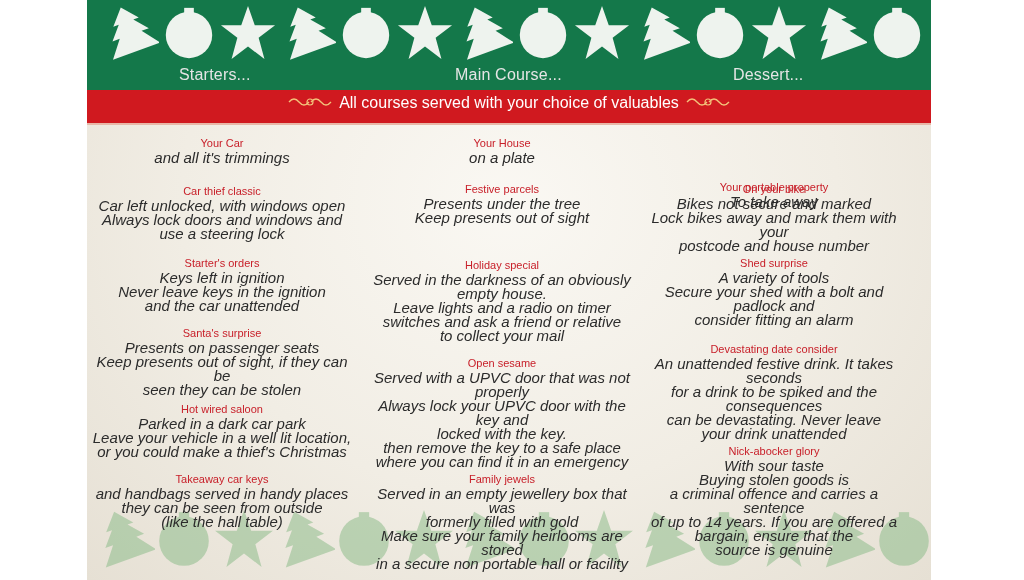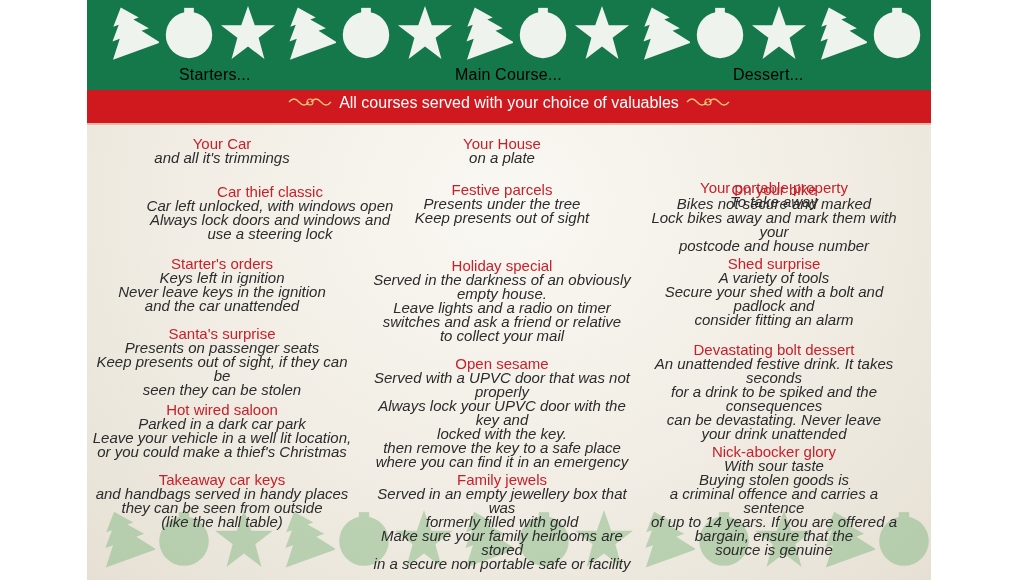--- a/index.html
+++ b/index.html
@@ -3,26 +3,26 @@
 <meta charset="utf-8">
 <style>
   html, body { margin:0; padding:0; background:#ffffff; }
   body { width:1024px; height:580px; position:relative; overflow:hidden; font-family:"Liberation Sans", "DejaVu Sans", sans-serif; }
   .poster { position:absolute; left:87px; top:0; width:844px; height:580px; overflow:hidden;
     background: radial-gradient(ellipse at 50% 35%, #faf8f3 0%, #f1ede4 55%, #e6e0d4 100%); }
   .green-band { position:absolute; left:0; top:0; width:844px; height:90px; background:#14784a; }
   .red-band { position:absolute; left:0; top:90px; width:844px; height:33px; background:#d0191f; border-bottom:2px solid #e8b8a8; }
   .deco-row { position:absolute; left:0; top:4px; width:844px; height:62px; }
   .deco-row svg, .foot-deco svg { position:absolute; }
-  .course-label { position:absolute; top:66px; font-size:16px; color:#000000; letter-spacing:0.2px; }
+  .course-label { position:absolute; top:66px; font-size:16px; color:#e5e5e5; letter-spacing:0.2px; }
   .banner-text { position:absolute; left:0; top:94px; width:844px; text-align:center; font-size:16px; color:#ffffff; }
   .flourish { display:inline-block; vertical-align:middle; margin:0 6px; color:#f2c27a; }
   .col { position:absolute; top:136px; width:270px; text-align:center; }
   .item { position:absolute; left:0; width:270px; text-align:center; }
-  .item-title { color:#c8202a; font-size:15px; line-height:15px; }
+  .item-title { color:#c8202a; font-size:11px; line-height:15px; }
   .item-line { color:#2b2b2b; font-size:15px; line-height:14px;font-style:italic; }
   .foot-deco { position:absolute; left:0; top:500px; width:844px; height:80px; opacity:0.55; }
 </style>
 </head>
 <body>
 
 <div class="poster">
   <div class="green-band">
     <div class="deco-row" id="decoRow">
         <span style="position: absolute; left: 14px; top: 0px;">
@@ -197,21 +197,21 @@
           <rect x="25" y="4" width="10" height="6" fill="#8fbd8c"></rect>
         </svg>
       </span>
     </div>
 
   <div class="col" style="left:0px">
       <div class="item" style="top: 0px;">
         <div class="item-title">Your Car</div>
         <div class="item-line">and all it's trimmings</div>
       </div>
-      <div class="item" style="top: 48px; padding-left: 48px;">
+      <div class="item" style="top: 48px;">
         <div class="item-title">Car thief classic</div>
         <div class="item-line">Car left unlocked, with windows open</div>
         <div class="item-line">Always lock doors and windows and</div>
         <div class="item-line">use a steering lock</div>
       </div>
       <div class="item" style="top: 120px;">
         <div class="item-title">Starter's orders</div>
         <div class="item-line">Keys left in ignition</div>
         <div class="item-line">Never leave keys in the ignition</div>
         <div class="item-line">and the car unattended</div>
@@ -259,42 +259,42 @@
         <div class="item-line">Always lock your UPVC door with the key and</div>
         <div class="item-line">locked with the key.</div>
         <div class="item-line">then remove the key to a safe place</div>
         <div class="item-line">where you can find it in an emergency</div>
       </div>
       <div class="item" style="top: 336px;">
         <div class="item-title">Family jewels</div>
         <div class="item-line">Served in an empty jewellery box that was</div>
         <div class="item-line">formerly filled with gold</div>
         <div class="item-line">Make sure your family heirlooms are stored</div>
-        <div class="item-line">in a secure non portable safe or facility</div>
+        <div class="item-line">in a secure non portable hall or facility</div>
       </div>
     </div>
   <div class="col" style="left:552px">
       <div class="item" style="top: 0px; margin-top: 44px;">
         <div class="item-title">Your portable property</div>
         <div class="item-line">To take away</div>
       </div>
       <div class="item" style="top: 46px;">
         <div class="item-title">On your bike</div>
         <div class="item-line">Bikes not secure and marked</div>
         <div class="item-line">Lock bikes away and mark them with your</div>
         <div class="item-line">postcode and house number</div>
       </div>
       <div class="item" style="top: 120px;">
         <div class="item-title">Shed surprise</div>
         <div class="item-line">A variety of tools</div>
         <div class="item-line">Secure your shed with a bolt and padlock and</div>
         <div class="item-line">consider fitting an alarm</div>
       </div>
       <div class="item" style="top: 206px;">
-        <div class="item-title">Devastating bolt dessert</div>
+        <div class="item-title">Devastating date consider</div>
         <div class="item-line">An unattended festive drink. It takes seconds</div>
         <div class="item-line">for a drink to be spiked and the consequences</div>
         <div class="item-line">can be devastating.  Never leave</div>
         <div class="item-line">your drink unattended</div>
       </div>
       <div class="item" style="top: 308px;">
         <div class="item-title">Nick-abocker glory</div>
         <div class="item-line">With sour taste</div>
         <div class="item-line">Buying stolen goods is</div>
         <div class="item-line">a criminal offence and carries a sentence</div>

